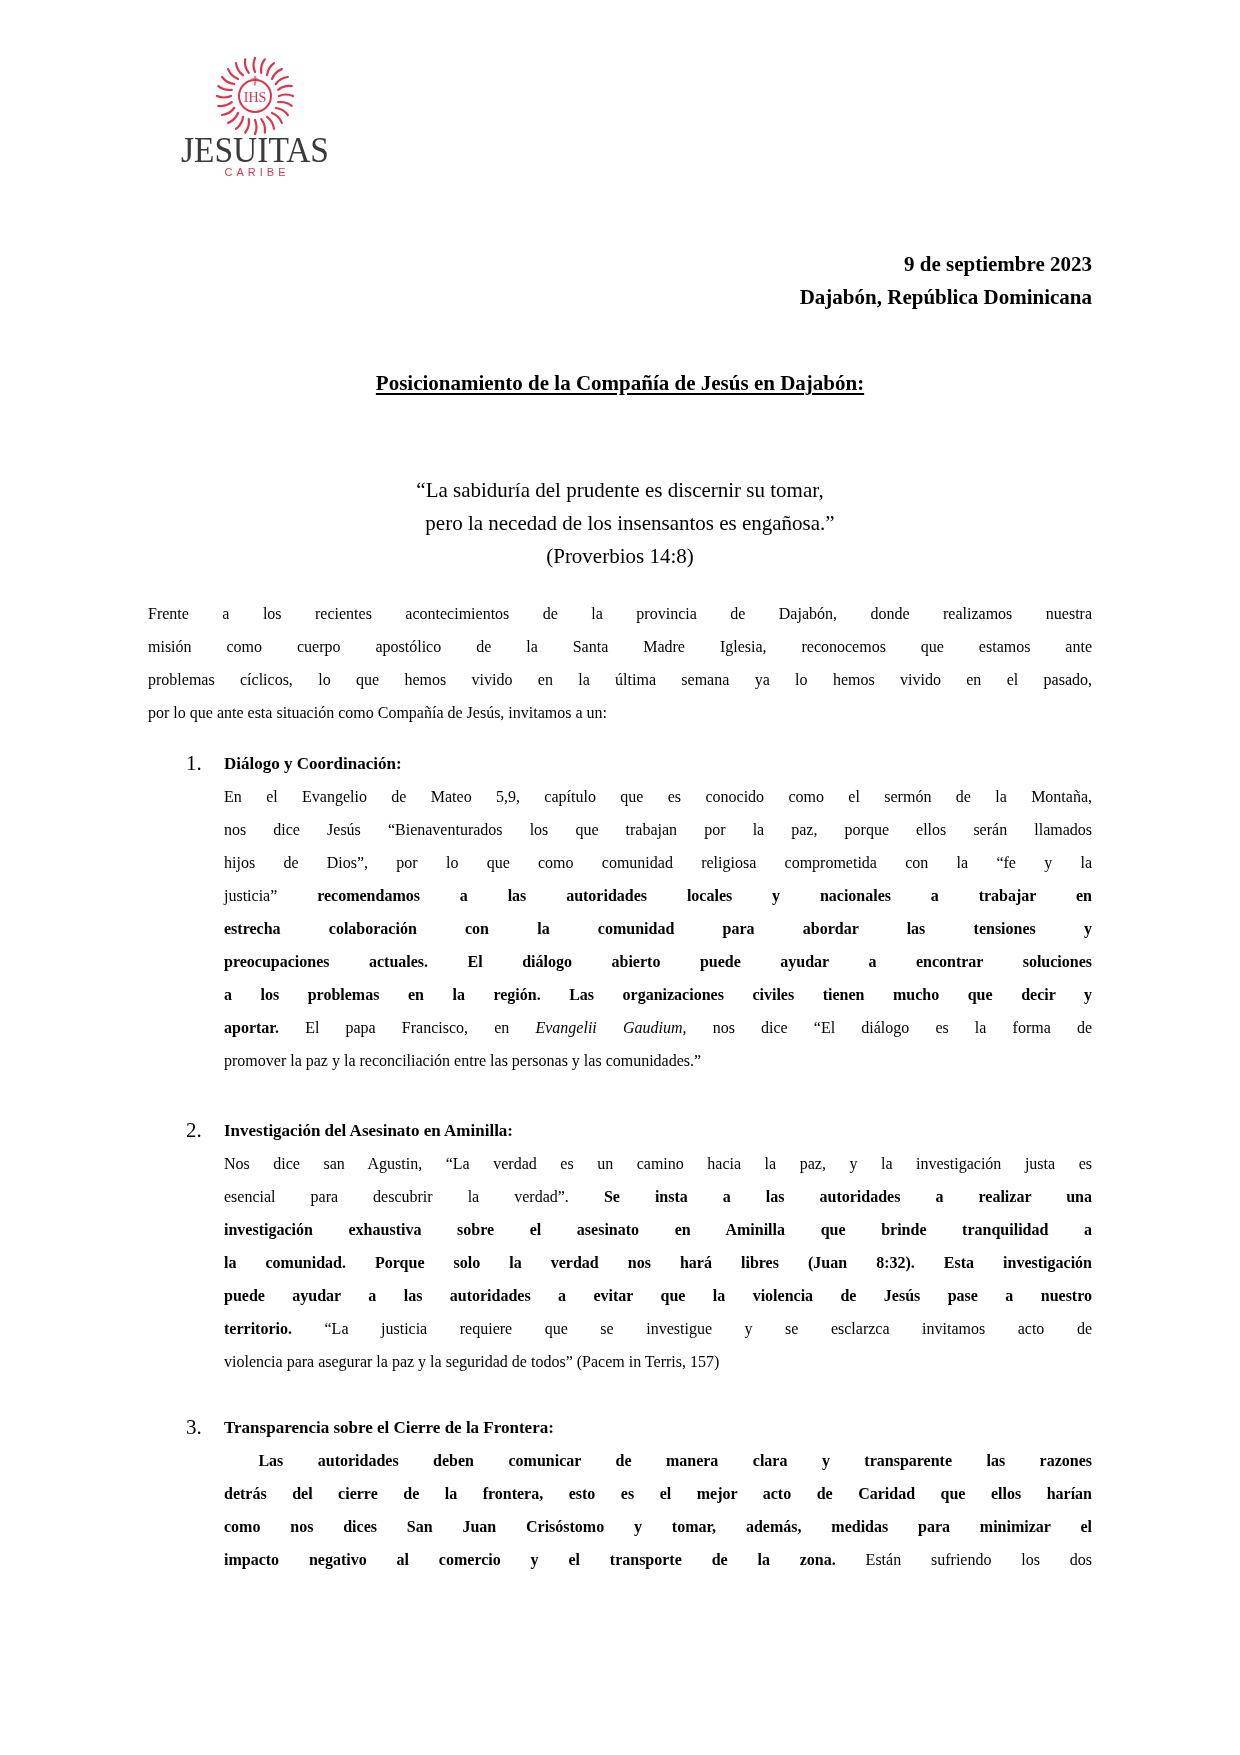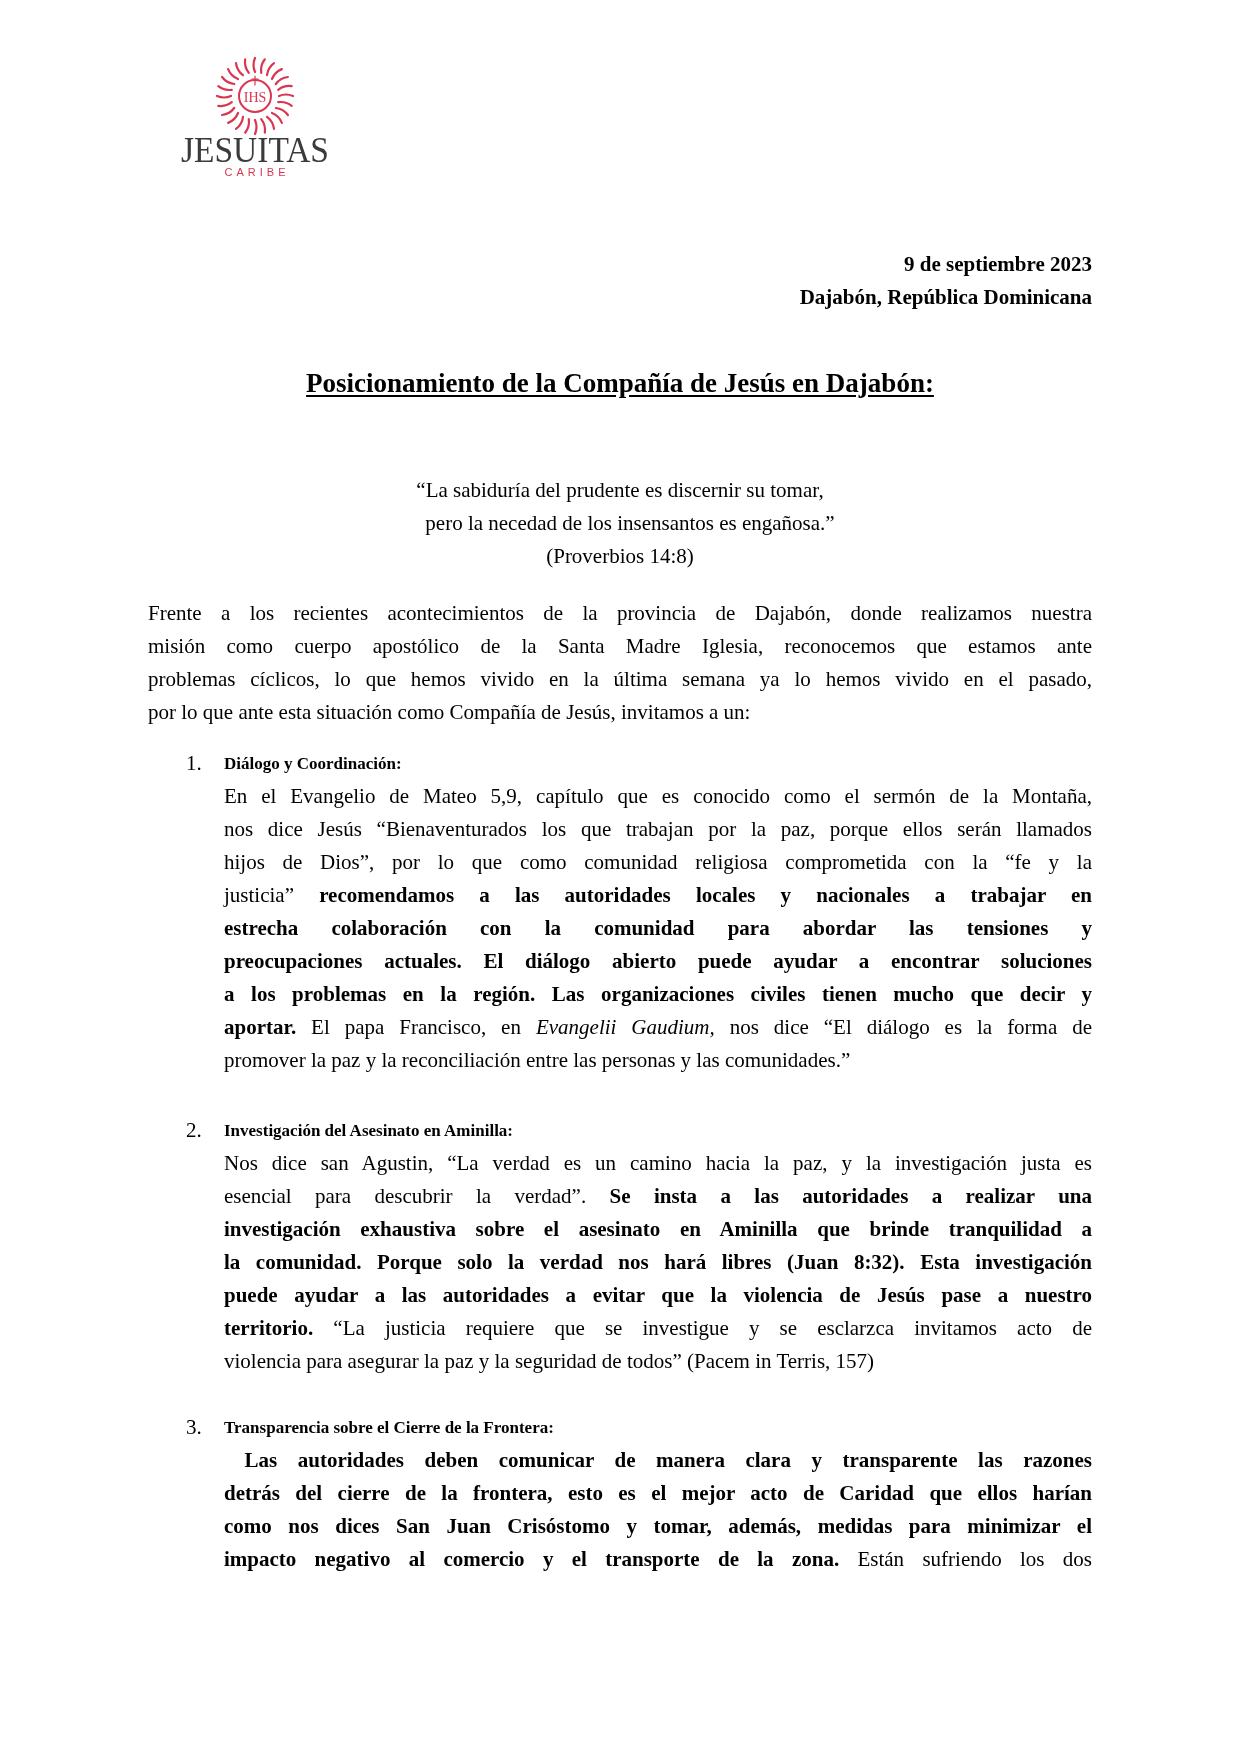--- a/index.html
+++ b/index.html
@@ -10,25 +10,25 @@
     #logo { left: 170px; top: 52px; width: 170px; height: 132px; }
     #logo svg { position: absolute; left: 45px; top: 4px; }
     .logo-word { position: absolute; left: 0; top: 80px; width: 170px; text-align: center;
                  font-family: "Liberation Serif", serif; font-size: 36px; letter-spacing: 0px;
                  color: #3b3b3b; line-height: 36px; transform: scaleX(0.93); }
     .logo-sub { position: absolute; left: 0; top: 114px; width: 170px; text-align: center;
                 font-family: "Liberation Sans", sans-serif; font-size: 11px; letter-spacing: 4px;
                 color: #d9364f; line-height: 12px; padding-left: 4px; box-sizing: border-box; }
     
     .right-line { right: 148px; font-weight: bold; font-size: 21px; line-height: 33px; text-align: right; white-space: nowrap; }
-    .title { left: 0; width: 1240px; text-align: center; font-weight: bold; font-size: 27px; line-height: 33px; }
+    .title { left: 0; width: 1240px; text-align: center; font-weight: bold; font-size: 21px; line-height: 33px; }
     .title span { text-decoration: underline; text-underline-offset: 3px; }
     .quote-line { left: 0; width: 1240px; text-align: center; font-size: 21px; line-height: 33px; white-space: nowrap; }
     
-    .line { font-size: 21px; line-height: 33px; white-space: nowrap; text-align: justify; text-align-last: justify; }
+    .line { font-size: 16px; line-height: 33px; white-space: nowrap; text-align: justify; text-align-last: justify; }
     .line.last { text-align-last: left; }
     .p-line { left: 148px; width: 944px; }
     .i-line { left: 224px; width: 868px; }
     .num { left: 186px; font-size: 21px; line-height: 33px; }
     .heading { left: 224px; font-size: 17px; line-height: 33px; font-weight: bold; white-space: nowrap; }
     b { font-weight: bold; }
     i { font-style: italic; }
   </style>
 </head>
 <body>

